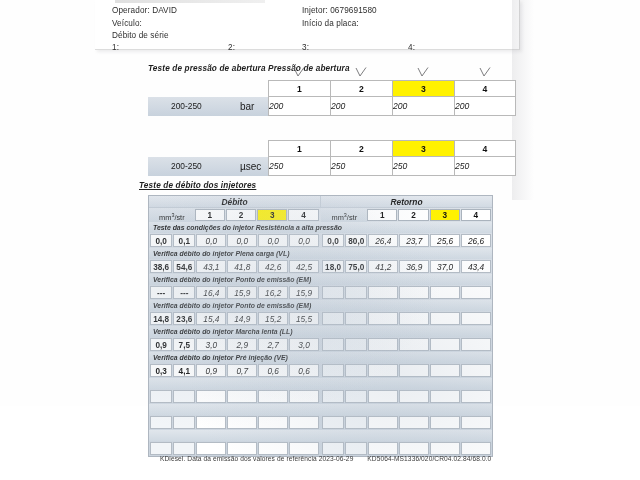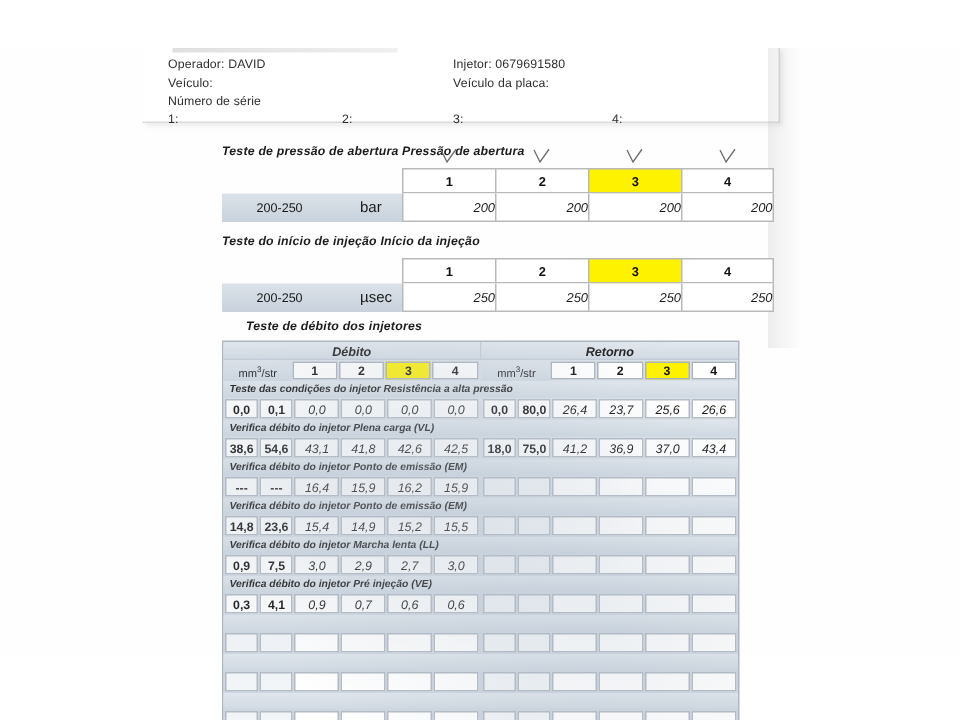--- a/index.html
+++ b/index.html
@@ -6,21 +6,20 @@
   html, body {
     width: 640px; height: 480px;
     background: #ffffff;
     font-family: "Liberation Sans", sans-serif;
     overflow: hidden;
   }
   #page {
     position: relative;
     width: 640px; height: 406px;
     background: #fefefe;
-    margin-top: 32px;
   }
 
   
   .id-card {
     position: absolute;
     left: 95px; top: 0px;
     width: 425px; height: 50px;
     background: #ffffff;
     border-right: 1px solid #d8d8d8;
     border-bottom: 1px solid #dcdcdc;
@@ -87,21 +86,21 @@
     text-align: center;
     font-size: 8.6px; font-weight: bold; color: #111;
     background: #ffffff;
     border: 1px solid #b9b9b9;
     border-right: none;
   }
   .mini-cells .col:last-child .hd { border-right: 1px solid #b9b9b9; }
   .mini-cells .hd.hl { background: #fff200; }
   .mini-cells .vl {
     height: 19px; line-height: 19px;
-    text-align: right;
+    text-align: left;
     font-size: 8.6px; font-style: italic; color: #1a1a1a;
     background: #ffffff;
     border: 1px solid #b9b9b9;
     border-top: none; border-right: none;
   }
   .mini-cells .col:last-child .vl { border-right: 1px solid #b9b9b9; }
   .checks { position: absolute; top: -13px; left: 120px; display: flex; }
   .checks .ck { width: 62px; text-align: center; }
   .checks svg { display: block; margin: 0 auto; }
 
@@ -208,23 +207,23 @@
 </style>
 </head>
 <body>
 
 <div id="page">
 
   <div class="id-card">
     <div class="id-cut"></div>
     <div class="id-line id-c1 r1">Operador: DAVID</div>
     <div class="id-line id-c1 r2">Veículo:</div>
-    <div class="id-line id-c1 r3">Número de série</div>
+    <div class="id-line id-c1 r3">Débito de série</div>
     <div class="id-line id-c2 r1">Injetor: 0679691580</div>
-    <div class="id-line id-c2 r2">Veículo da placa:</div>
+    <div class="id-line id-c2 r2">Início da placa:</div>
     <div class="id-line sn-1 r4">1:</div>
     <div class="id-line sn-2 r4">2:</div>
     <div class="id-line sn-3 r4">3:</div>
     <div class="id-line sn-4 r4">4:</div>
   </div>
   <div class="edge-shadow"></div>
 
   <div class="sec-title" style="left:148px; top:64px;">Teste de pressão de abertura Pressão de abertura</div>
 
   <div class="mini-table" id="pressure-table" style="left:148px; top:80px; width:345px;">
@@ -267,21 +266,20 @@
         <div class="hd hl">3</div>
         <div class="vl">200</div>
       </div>
       <div class="col">
         <div class="hd">4</div>
         <div class="vl">200</div>
       </div>
     </div>
   </div>
 
-  <div class="sec-title" style="left:148px; top:124px;">Teste do início de injeção Início da injeção</div>
 
   <div class="mini-table" id="start-table" style="left:148px; top:140px; width:345px;">
     <div class="mini-left">
       <span class="rng">200-250</span>
       <span class="unit">µsec</span>
     </div>
     <div class="mini-cells">
       <div class="col">
         <div class="hd">1</div>
         <div class="vl">250</div>
@@ -294,21 +292,21 @@
         <div class="hd hl">3</div>
         <div class="vl">250</div>
       </div>
       <div class="col">
         <div class="hd">4</div>
         <div class="vl">250</div>
       </div>
     </div>
   </div>
 
-  <div class="sec-title" style="left:164px; top:181px;">Teste de débito dos injetores</div>
+  <div class="sec-title" style="left:139px; top:181px;text-decoration:underline;">Teste de débito dos injetores</div>
 
   <div id="debit-table">
     <div class="grp-row">
       <div class="grp">Débito</div>
       <div class="grp">Retorno</div>
     </div>
     <div class="hdr-row">
       <div class="unit-cell">mm<sup>3</sup>/str</div>
       <div class="hcell">1</div>
       <div class="hcell">2</div>

